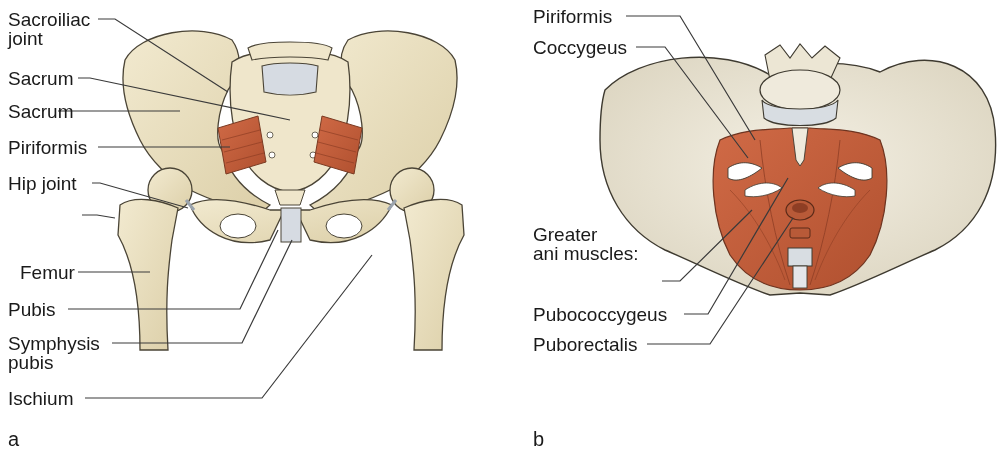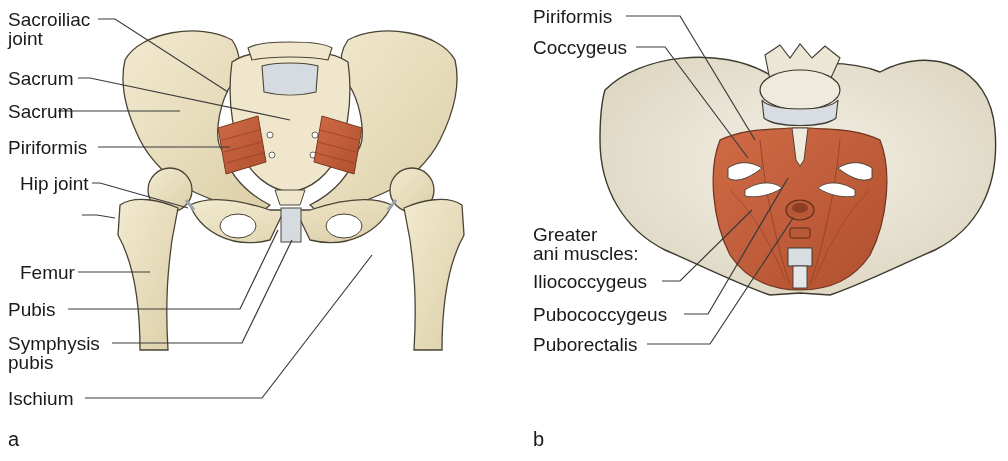--- a/index.html
+++ b/index.html
@@ -126,34 +126,33 @@
     </g>
   </svg>
 
   <div class="label" style="left:8px; top:10px;">
     <div>Sacroiliac</div>
     <div>joint</div>
   </div>
   <div class="label" style="left:8px; top:69px;">Sacrum</div>
   <div class="label" style="left:8px; top:102px;">Sacrum</div>
   <div class="label" style="left:8px; top:138px;">Piriformis</div>
-  <div class="label" style="left:8px; top:174px;margin-left:12px;">Hip joint</div>
+  <div class="label" style="left:8px; top:174px;">Hip joint</div>
   <div class="label" style="left:20px; top:263px;">Femur</div>
   <div class="label" style="left:8px; top:300px;">Pubis</div>
   <div class="label" style="left:8px; top:334px;">
     <div>Symphysis</div>
     <div>pubis</div>
   </div>
   <div class="label" style="left:8px; top:389px;">Ischium</div>
   <div class="panel-letter" style="left:8px; top:428px;">a</div>
 
   <div class="label" style="left:533px; top:7px;">Piriformis</div>
   <div class="label" style="left:533px; top:38px;">Coccygeus</div>
   <div class="label" style="left:533px; top:225px;">
     <div>Greater</div>
     <div>ani muscles:</div>
   </div>
-  <div class="label" style="left:533px; top:272px;">Iliococcygeus</div>
   <div class="label" style="left:533px; top:305px;">Pubococcygeus</div>
   <div class="label" style="left:533px; top:335px;">Puborectalis</div>
   <div class="panel-letter" style="left:533px; top:428px;">b</div>
 
 </div>
 
 </body></html>

